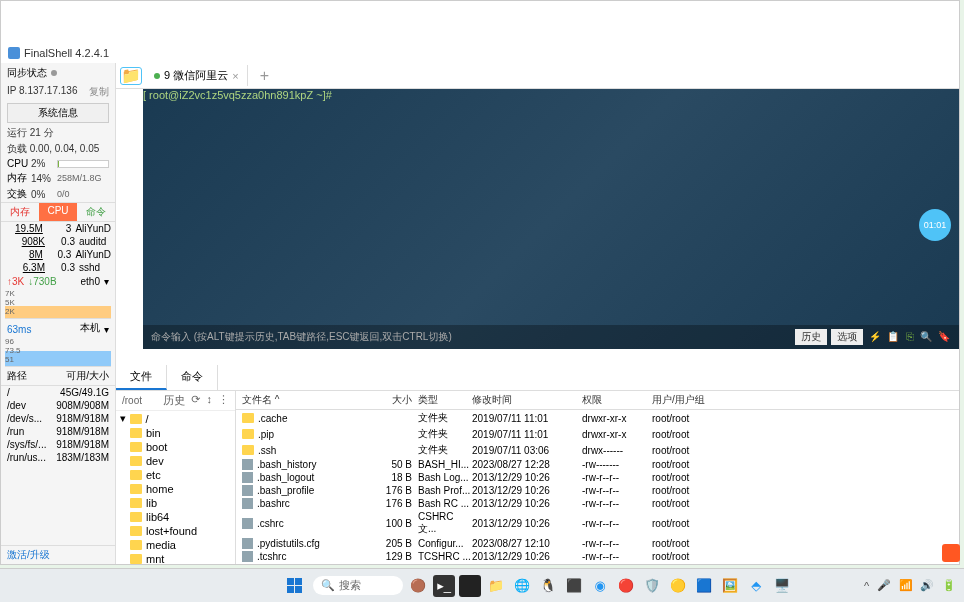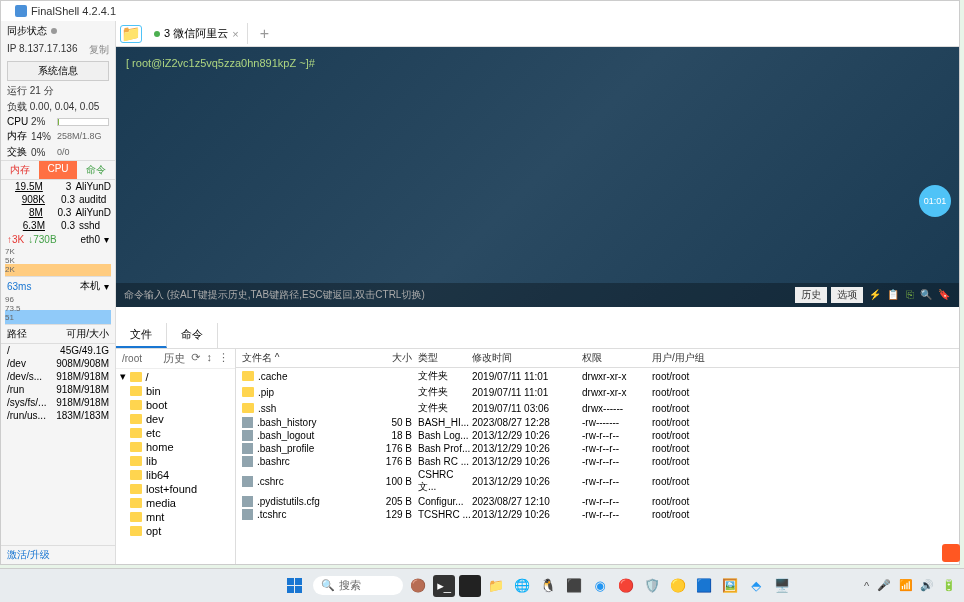--- a/index.html
+++ b/index.html
@@ -1,18 +1,18 @@
 <!DOCTYPE html>
 <html><head>
 <meta charset="utf-8">
 <style>
 * { margin: 0; padding: 0; box-sizing: border-box; font-family: "Microsoft YaHei", sans-serif; }
 body { background: #e8f4e8; width: 964px; height: 602px; overflow: hidden; position: relative; }
 .app-window { position: absolute; top: 0; left: 0; width: 960px; height: 565px; background: #fff; border: 1px solid #ccc; display: flex; flex-direction: column; }
-.titlebar { height: 20px; background: #fff; display: flex; align-items: center; padding: 0 14px; font-size: 11px; color: #333; }
+.titlebar { height: 20px; background: #fff; display: flex; align-items: center; padding: 0 7px; font-size: 11px; color: #333; margin-top: 42px; }
 .titlebar-icon { width: 12px; height: 12px; margin-right: 4px; background: #4a90d9; border-radius: 2px; }
 .main-area { flex: 1; display: flex; overflow: hidden; }
 .sidebar { width: 115px; background: #f5f5f5; border-right: 1px solid #ddd; font-size: 10px; display: flex; flex-direction: column; }
 .sync-row { padding: 3px 6px; display: flex; align-items: center; gap: 4px; }
 .sync-dot { width: 6px; height: 6px; border-radius: 50%; background: #999; }
 .ip-row { padding: 2px 6px; display: flex; justify-content: space-between; color: #333; }
 .sysinfo-btn { margin: 2px 6px; padding: 2px; border: 1px solid #ccc; background: #f0f0f0; text-align: center; font-size: 10px; cursor: pointer; }
 .stat-line { padding: 1px 6px; font-size: 10px; color: #333; }
 .metric-row { display: flex; padding: 1px 6px; font-size: 10px; align-items: center; }
 .metric-label { width: 24px; }
@@ -21,42 +21,42 @@
 .metric-bar-fill { position: absolute; left: 0; top: 0; height: 100%; background: #7cb342; }
 .metric-extra { font-size: 9px; color: #666; margin-left: 2px; }
 .tab-row { display: flex; font-size: 10px; border-top: 1px solid #ddd; border-bottom: 1px solid #ddd; }
 .tab-cell { flex: 1; padding: 2px; text-align: center; cursor: pointer; }
 .tab-cell.orange { background: #ff7043; color: #fff; }
 .proc-list { font-size: 10px; }
 .proc-row { display: flex; padding: 1px 4px; }
 .proc-col1 { width: 40px; text-align: right; text-decoration: underline; }
 .proc-col2 { width: 26px; text-align: right; margin-left: 4px; }
 .proc-col3 { flex: 1; margin-left: 4px; }
-.net-row { padding: 2px 6px; font-size: 10px; display: flex; gap: 4px; align-items: center; }
+.net-row { padding: 2px 6px; font-size: 10px; display: flex; gap: 4px; align-items: flex-end; }
 .red { color: #e53935; }
 .green { color: #43a047; }
 .chart { height: 30px; margin: 0 4px; background: linear-gradient(to top, #ffcc80 0%, #ffcc80 40%, transparent 40%); border-bottom: 1px solid #ddd; position: relative; }
 .chart-labels { position: absolute; left: 0; top: 0; font-size: 8px; color: #666; line-height: 9px; }
 .chart2 { height: 30px; margin: 0 4px; background: linear-gradient(to top, #90caf9 0%, #90caf9 50%, transparent 50%); border-bottom: 1px solid #ddd; position: relative; }
 .disk-section { flex: 1; overflow: auto; }
 .disk-header { display: flex; padding: 2px 6px; font-size: 10px; border-bottom: 1px solid #ddd; }
 .disk-row { display: flex; padding: 1px 6px; font-size: 10px; }
 .disk-c1 { width: 42px; overflow: hidden; }
 .disk-c2 { flex: 1; text-align: right; }
 .activate { padding: 2px 6px; font-size: 10px; color: #1976d2; cursor: pointer; border-top: 1px solid #ddd; }
 .right-panel { flex: 1; display: flex; flex-direction: column; background: #fff; }
 .tabbar { height: 26px; display: flex; align-items: center; border-bottom: 1px solid #ddd; padding-left: 4px; gap: 4px; }
 .folder-btn { width: 22px; height: 18px; border: 1px solid #4fc3f7; border-radius: 3px; display: flex; align-items: center; justify-content: center; color: #4fc3f7; cursor: pointer; }
 .tab-item { padding: 3px 8px; font-size: 11px; display: flex; align-items: center; gap: 4px; border-right: 1px solid #ddd; }
 .tab-dot { width: 6px; height: 6px; border-radius: 50%; background: #4caf50; }
 .tab-close { color: #999; cursor: pointer; }
 .tab-add { padding: 0 8px; color: #999; cursor: pointer; }
-.terminal { flex: 1; background: linear-gradient(135deg, #1a3a52 0%, #2a4a62 50%, #1a3a52 100%); color: #8bc34a; font-family: monospace; font-size: 11px; padding: 10px; position: relative; min-height: 260px; }
+.terminal { flex: 1; background: linear-gradient(135deg, #1a3a52 0%, #2a4a62 50%, #1a3a52 100%); color: #8bc34a; font-family: monospace; font-size: 11px; padding: 0; position: relative; min-height: 260px; margin-left: 27px; }
 .prompt { color: #aed581; }
-.time-badge { position: absolute; right: 8px; top: 138px; width: 32px; height: 32px; border-radius: 50%; background: #4fc3f7; color: #fff; display: flex; align-items: center; justify-content: center; font-size: 9px; }
+.time-badge { position: absolute; right: 8px; top: 120px; width: 32px; height: 32px; border-radius: 50%; background: #4fc3f7; color: #fff; display: flex; align-items: center; justify-content: center; font-size: 9px; }
 .cmd-input-row { background: rgba(0,0,0,0.3); padding: 4px 8px; display: flex; align-items: center; font-size: 10px; color: #aaa; }
 .cmd-input { flex: 1; }
 .cmd-btns { display: flex; gap: 4px; }
 .cmd-btn { padding: 1px 6px; background: #eee; color: #333; font-size: 10px; cursor: pointer; }
 .cmd-icons { display: flex; gap: 6px; color: #7cb342; margin-left: 6px; }
 .bottom-tabs { display: flex; border-bottom: 1px solid #ddd; }
 .bottom-tab { padding: 4px 14px; font-size: 11px; cursor: pointer; border-right: 1px solid #ddd; margin-top: 16px; }
 .bottom-tab.active { border-bottom: 2px solid #1976d2; }
 .file-area { flex: 1; display: flex; overflow: hidden; }
 .file-tree { width: 120px; border-right: 1px solid #ddd; overflow: auto; }
@@ -207,21 +207,21 @@
           </div>
       </div>
       <div class="activate">激活/升级</div>
     </div>
 
     <div class="right-panel">
       <div class="tabbar">
         <div class="folder-btn">📁</div>
         <div class="tab-item">
           <span class="tab-dot"></span>
-          <span>3 微信阿里云</span>
+          <span>9 微信阿里云</span>
           <span class="tab-close">×</span>
         </div>
         <div class="tab-add">+</div>
       </div>
       <div class="terminal">
         <span class="prompt">[ root@iZ2vc1z5vq5zza0hn891kpZ ~]#</span>
         <div class="time-badge">01:01</div>
         <div class="cmd-input-row" style="position:absolute;bottom:0;left:0;right:0;">
           <span class="cmd-input">命令输入 (按ALT键提示历史,TAB键路径,ESC键返回,双击CTRL切换)</span>
           <div class="cmd-btns">

